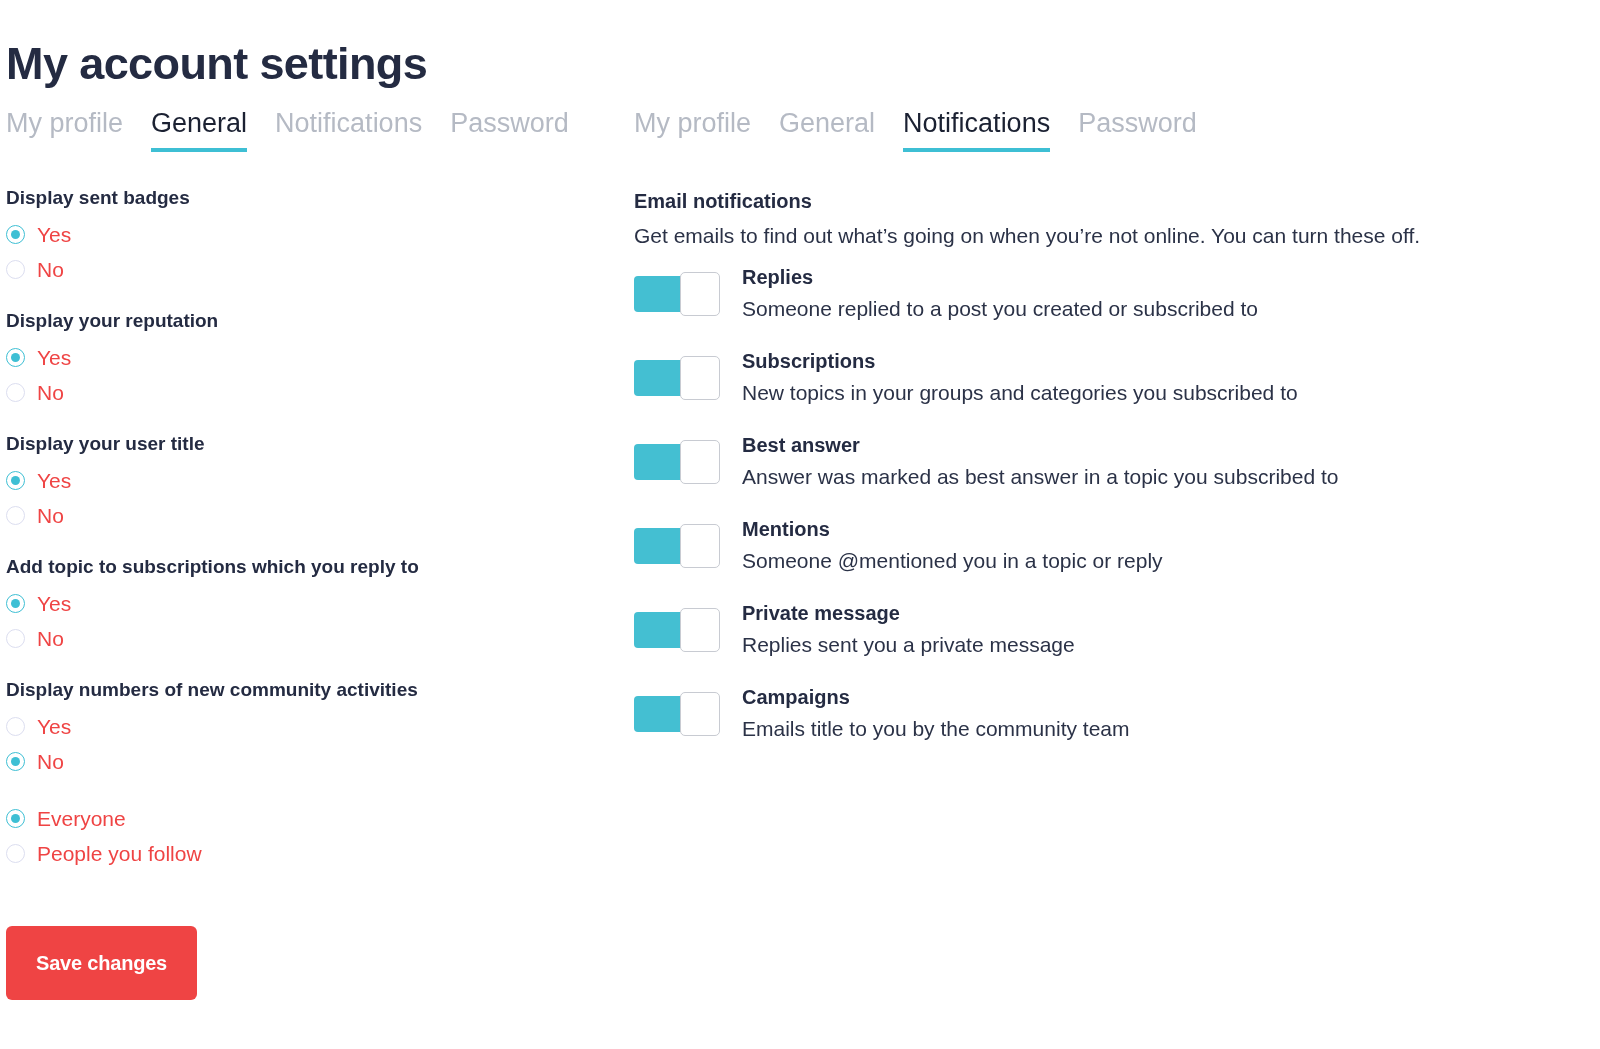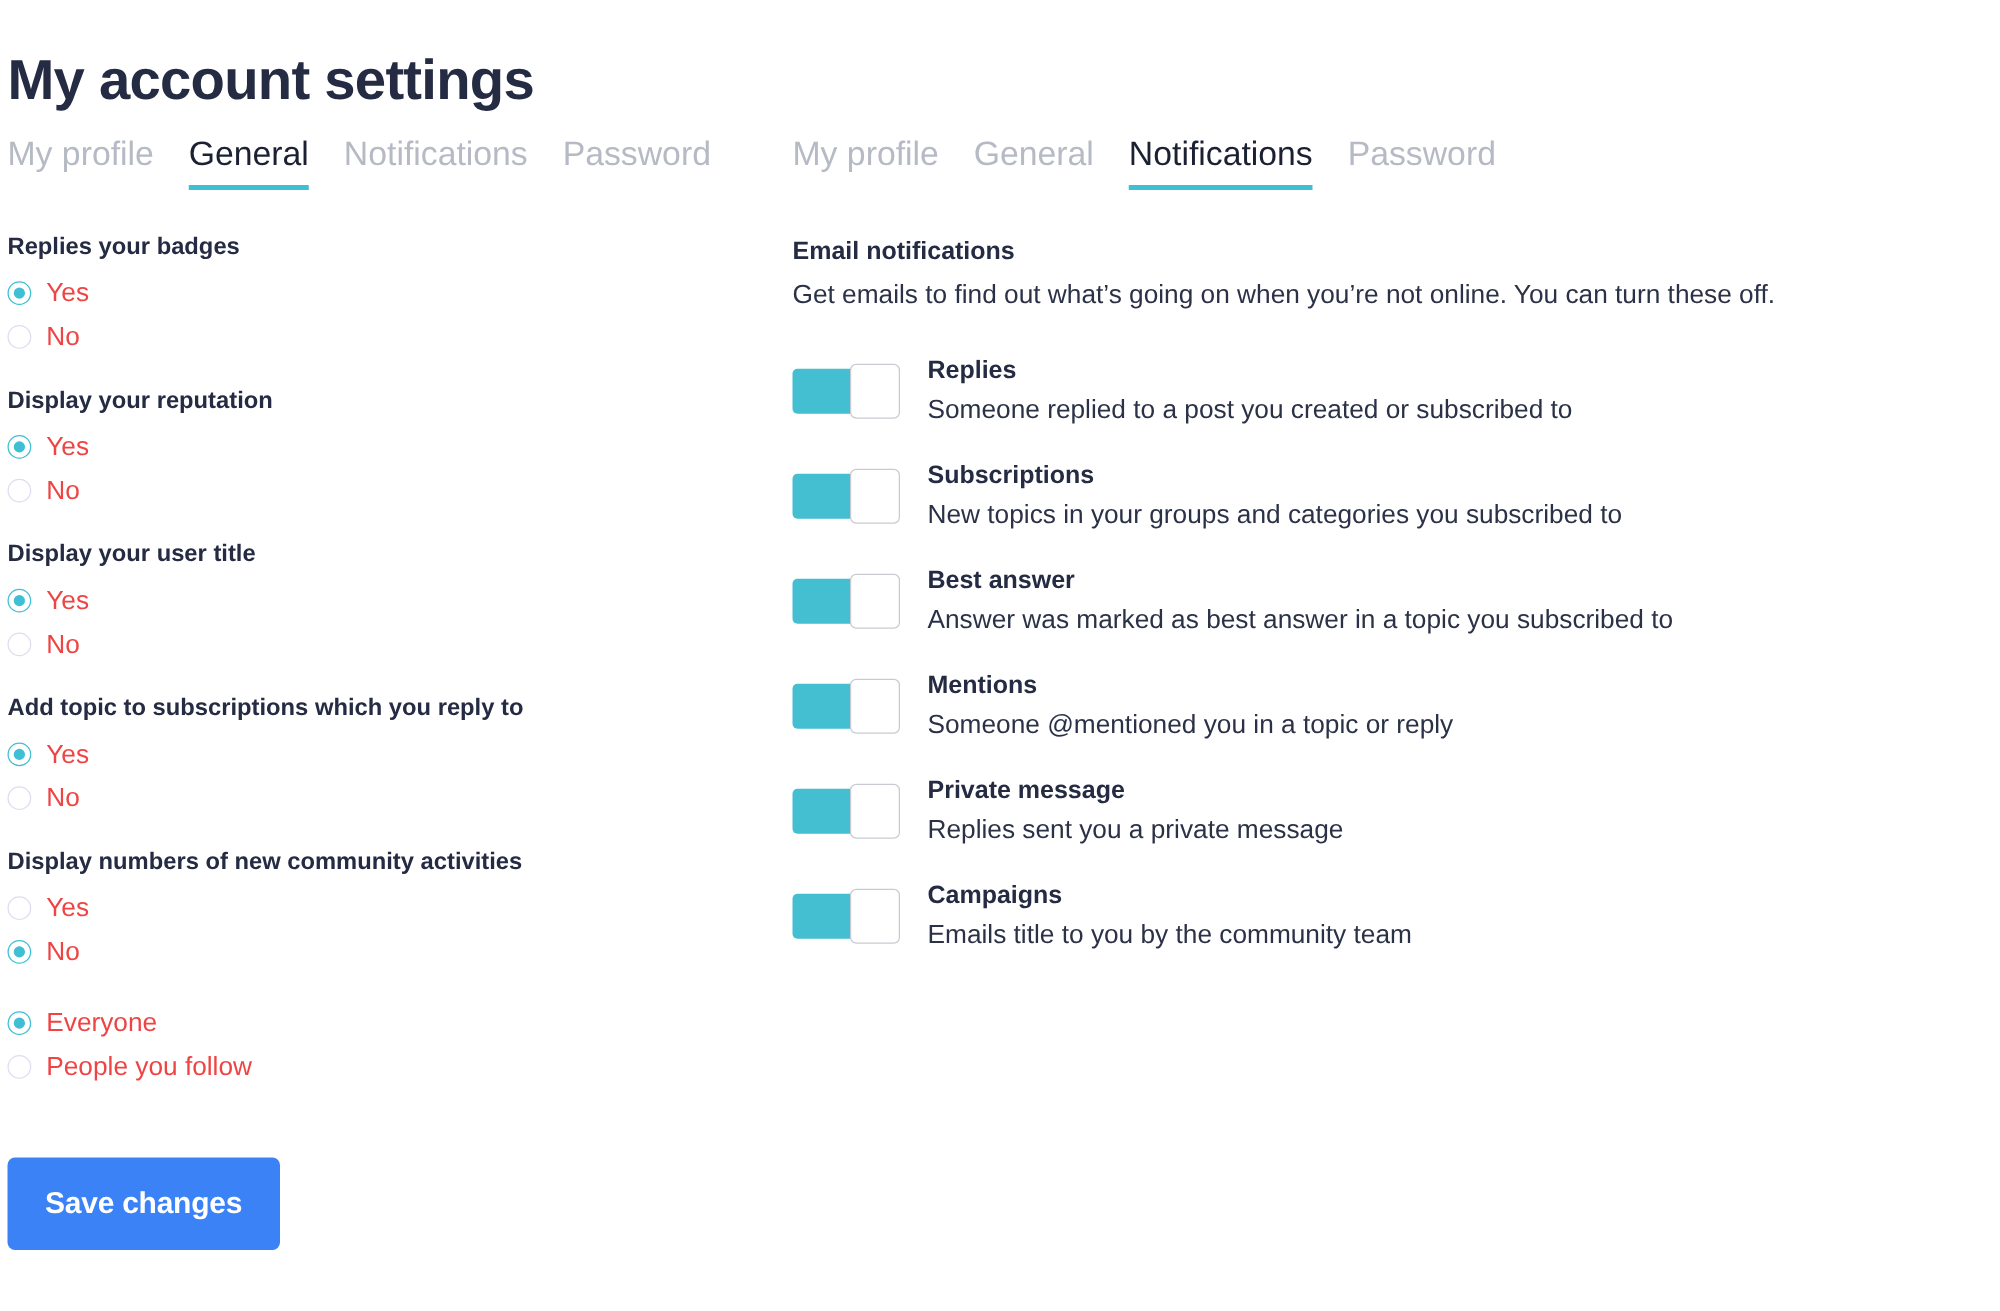--- a/index.html
+++ b/index.html
@@ -115,23 +115,23 @@
     font-size: 21px;
     line-height: 25px;
     color: #ef4444;
     white-space: nowrap;
   }
 
   
   .save-btn {
     margin-top: 55px;
     display: inline-block;
-    background: #3b82f6;
+    background: #ef4444;
     color: #ffffff;
-    font-size: 24px;
+    font-size: 20px;
     font-weight: 700;
     line-height: 24px;
     border: none;
     border-radius: 6px;
     padding: 25px 30px;
     cursor: pointer;
     font-family: "Liberation Sans", sans-serif;
     letter-spacing: -0.2px;
   }
 
@@ -145,21 +145,21 @@
     white-space: nowrap;
   }
   .section-desc {
     font-size: 21px;
     line-height: 28px;
     color: #2b3247;
     margin-top: 8px;
     white-space: nowrap;
   }
 
-  .notif-list { margin-top: 31px; }
+  .notif-list { margin-top: 12px; }
   .notif-item {
     display: flex;
     align-items: flex-start;
     margin-bottom: 22px;
   }
   .notif-item:last-child { margin-bottom: 0; }
 
   .toggle {
     position: relative;
     width: 86px;
@@ -214,21 +214,21 @@
 
   <nav class="tabs">
     <div class="tab"><span>My profile</span></div>
     <div class="tab active"><span>General</span></div>
     <div class="tab"><span>Notifications</span></div>
     <div class="tab"><span>Password</span></div>
   </nav>
 
   
   <div class="form-group">
-    <div class="group-label">Replies your badges</div>
+    <div class="group-label">Display sent badges</div>
     <label class="radio-row">
       <span class="radio checked"></span>
       <span class="radio-label">Yes</span>
     </label>
     <label class="radio-row">
       <span class="radio"></span>
       <span class="radio-label">No</span>
     </label>
   </div>
 

